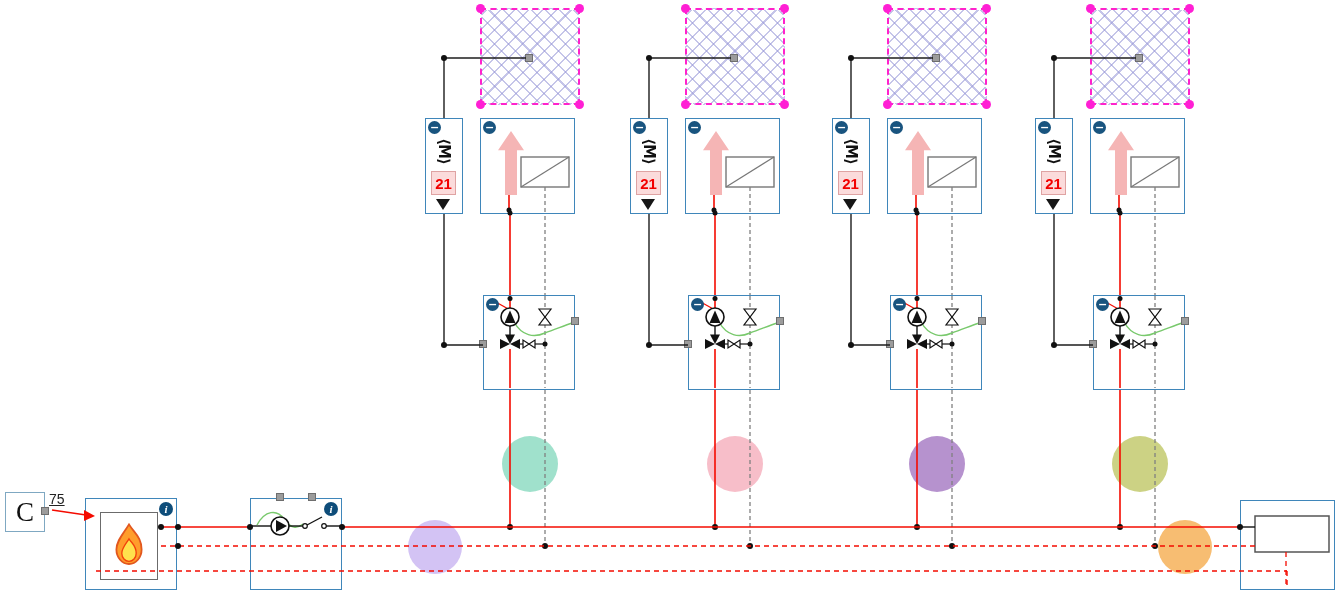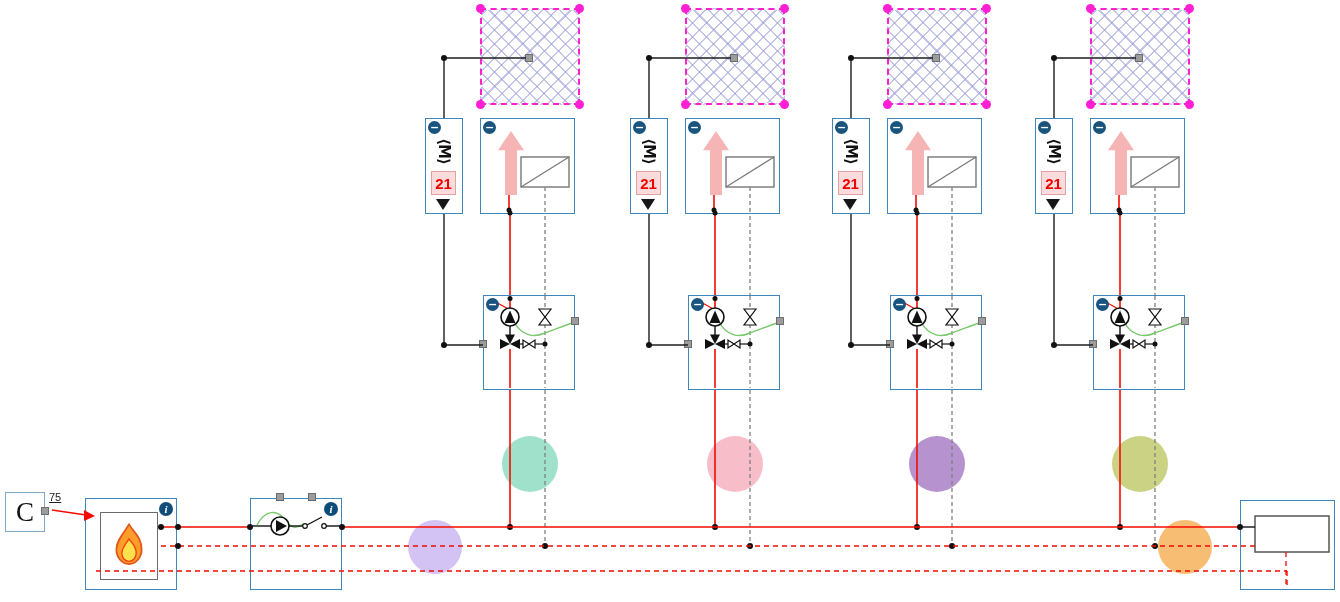--- a/index.html
+++ b/index.html
@@ -41,21 +41,21 @@
             border-right:7px solid transparent;border-top:11px solid #161616;}
   .emitter{left:55px;top:118px;width:95px;height:96px;}
   .uparrow{position:absolute;top:12px;left:17px;width:26px;height:64px;background:#f5b5b5;
            clip-path:polygon(50% 0%,100% 30%,73% 30%,73% 100%,27% 100%,27% 30%,0% 30%);}
   .vgroup{left:58px;top:295px;width:92px;height:95px;}
 
   
   .cbox{position:absolute;left:5px;top:492px;width:40px;height:40px;border:1.5px solid #7fa8c2;
         background:#fff;display:flex;align-items:center;justify-content:center;z-index:10;box-sizing:border-box;}
   .cletter{font:400 27px "Liberation Serif",serif;color:#111;}
-  .cvalue{position:absolute;left:49px;top:491px;font-size:11px;color:#222;z-index:21;text-decoration:underline;}
+  .cvalue{position:absolute;left:49px;top:491px;font-size:14px;color:#222;z-index:21;text-decoration:underline;}
   .boiler{left:85px;top:498px;width:92px;height:92px;}
   .burnbox{position:absolute;left:14px;top:13px;width:58px;height:68px;border:1.5px solid #6b6b6b;
            display:flex;align-items:center;justify-content:center;background:#fff;box-sizing:border-box;}
   .pumpbox{left:250px;top:498px;width:92px;height:92px;}
   .rightbox{left:1240px;top:500px;width:95px;height:90px;}
 
   
   #wires{position:absolute;left:0;top:0;z-index:20;pointer-events:none;}
 </style>
 </head>

